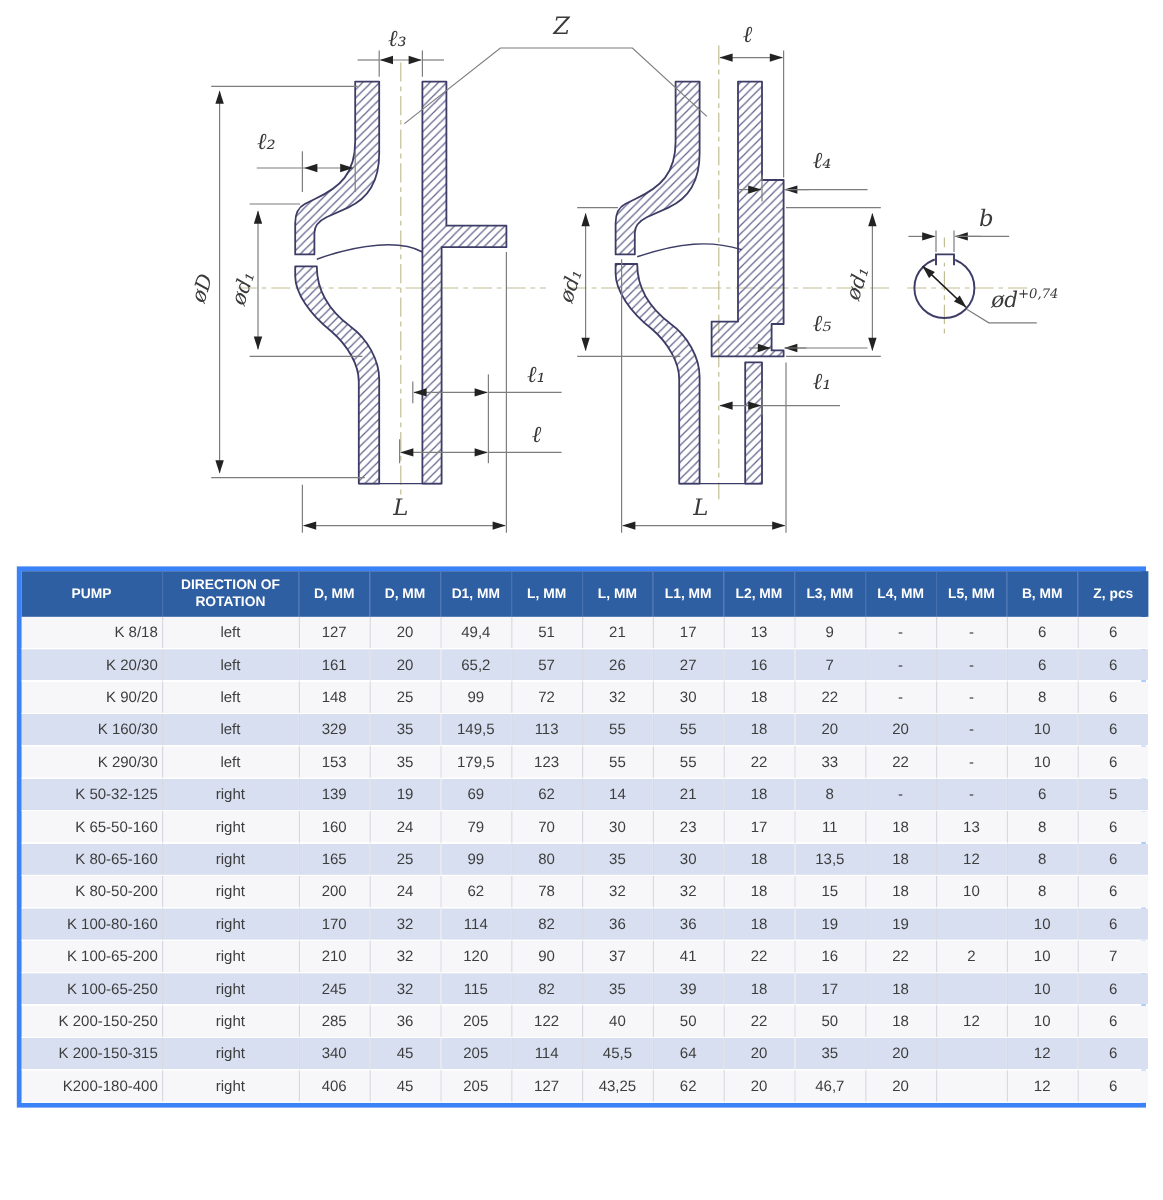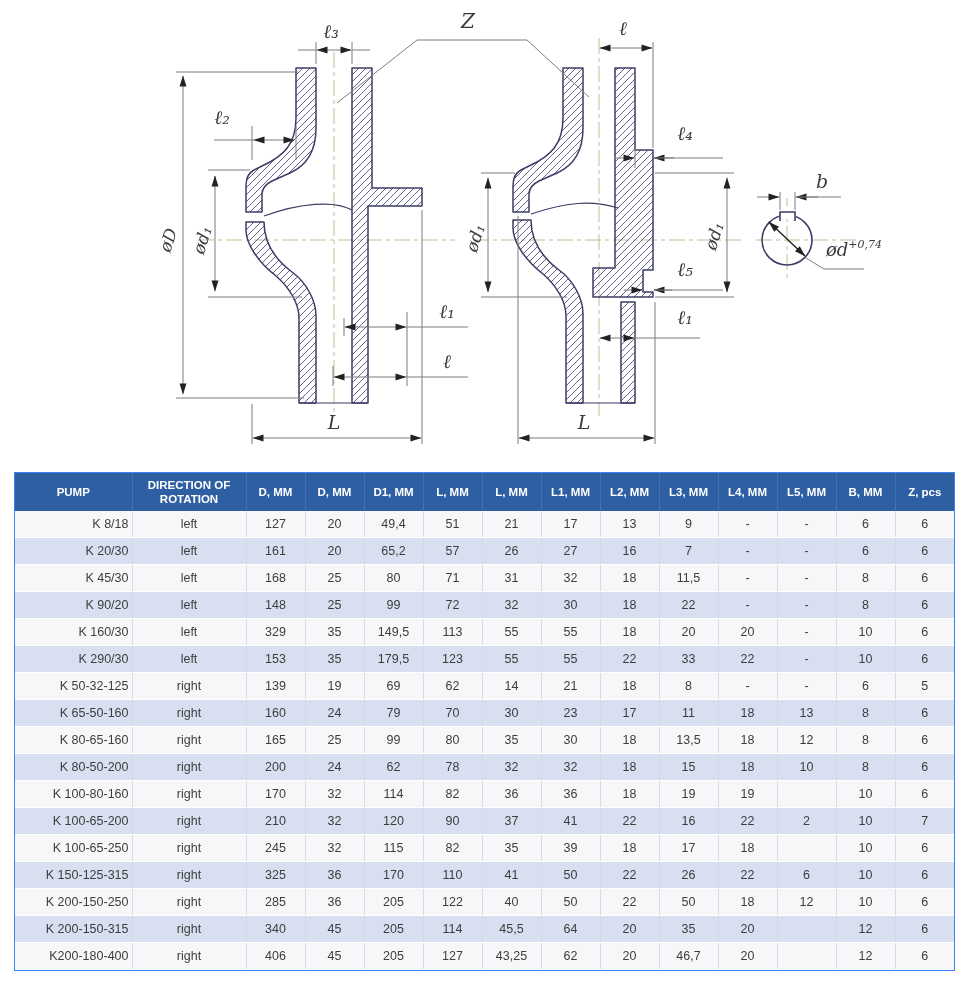--- a/index.html
+++ b/index.html
@@ -1,19 +1,19 @@
 <!DOCTYPE html>
 <html><head>
 <meta charset="utf-8">
 <style>
   html,body{margin:0;padding:0;background:#ffffff;}
   body{width:969px;height:1000px;font-family:"Liberation Sans",sans-serif;position:relative;}
   .drawing-wrap{width:969px;height:468px;background:#fff;}
   .dim-label{font-family:"DejaVu Serif",serif;font-style:italic;fill:#3a3a3a;}
-  .table-wrap{margin:4px 14px 0 14px;border:1px solid #3b82f6;}
+  .table-wrap{margin:4px 14px 0 14px;border:4px solid #3b82f6;}
   table{border-collapse:collapse;table-layout:fixed;width:100%;font-size:12.5px;color:#3d3d3d;}
   thead th{background:#2f5fa3;color:#ffffff;font-weight:bold;font-size:11.5px;line-height:1.22;
     text-align:center;vertical-align:middle;padding:5px 2px;border-right:1px solid #466fae;height:27px;}
   thead th:last-child{border-right:none;}
   tbody td{text-align:center;padding:6px 3px;border-right:1px solid #d9d9e2;border-bottom:1px solid #ffffff;
     white-space:nowrap;overflow:hidden;}
   tbody td:last-child{border-right:none;}
   tbody tr:nth-child(odd) td{background:#f7f7f9;}
   tbody tr:nth-child(even) td{background:#d8dff0;}
   tbody td:first-child{text-align:right;padding-left:12px;}
@@ -240,36 +240,20 @@
           <td>26</td>
           <td>27</td>
           <td>16</td>
           <td>7</td>
           <td>-</td>
           <td>-</td>
           <td>6</td>
           <td>6</td>
         </tr>
         <tr>
-          <td>K 45/30</td>
-          <td>left</td>
-          <td>168</td>
-          <td>25</td>
-          <td>80</td>
-          <td>71</td>
-          <td>31</td>
-          <td>32</td>
-          <td>18</td>
-          <td>11,5</td>
-          <td>-</td>
-          <td>-</td>
-          <td>8</td>
-          <td>6</td>
-        </tr>
-        <tr>
           <td>K 90/20</td>
           <td>left</td>
           <td>148</td>
           <td>25</td>
           <td>99</td>
           <td>72</td>
           <td>32</td>
           <td>30</td>
           <td>18</td>
           <td>22</td>
@@ -416,36 +400,20 @@
           <td>35</td>
           <td>39</td>
           <td>18</td>
           <td>17</td>
           <td>18</td>
           <td></td>
           <td>10</td>
           <td>6</td>
         </tr>
         <tr>
-          <td>K 150-125-315</td>
-          <td>right</td>
-          <td>325</td>
-          <td>36</td>
-          <td>170</td>
-          <td>110</td>
-          <td>41</td>
-          <td>50</td>
-          <td>22</td>
-          <td>26</td>
-          <td>22</td>
-          <td>6</td>
-          <td>10</td>
-          <td>6</td>
-        </tr>
-        <tr>
           <td>K 200-150-250</td>
           <td>right</td>
           <td>285</td>
           <td>36</td>
           <td>205</td>
           <td>122</td>
           <td>40</td>
           <td>50</td>
           <td>22</td>
           <td>50</td>

